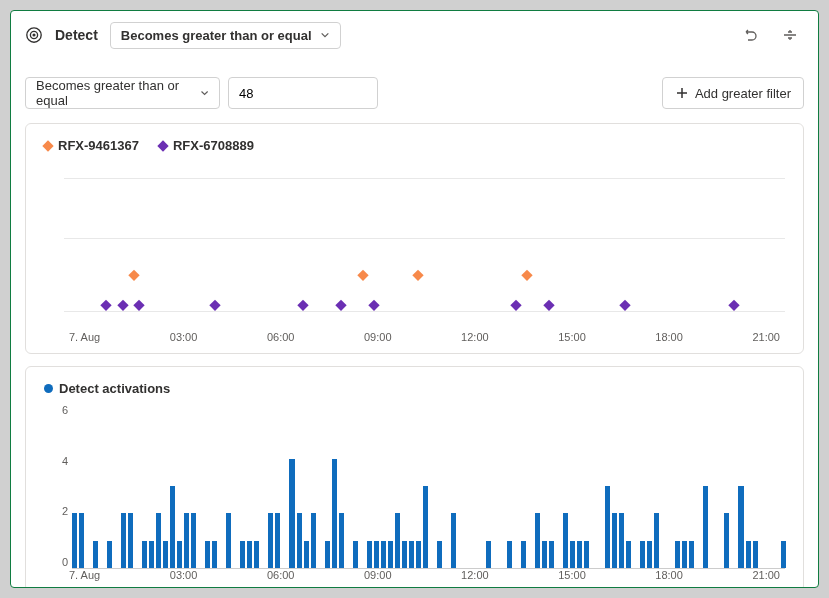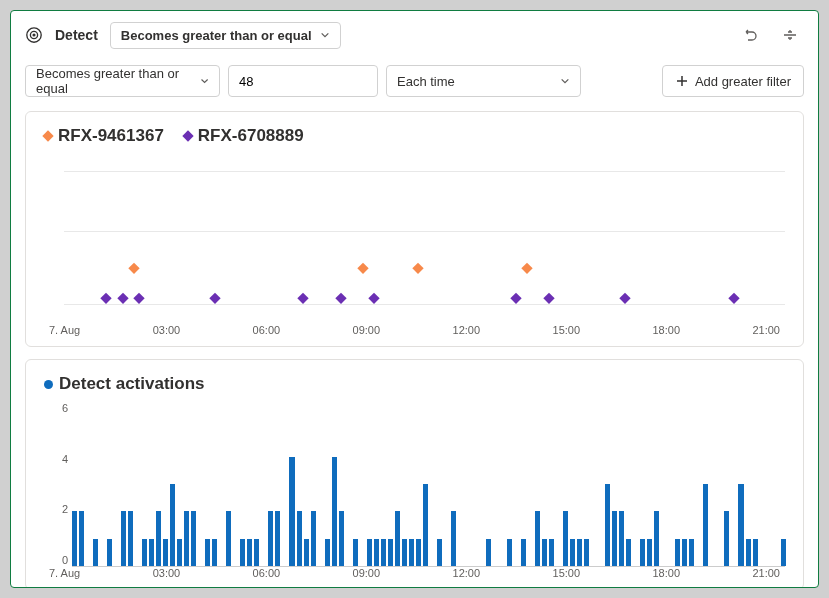--- a/index.html
+++ b/index.html
@@ -16,21 +16,21 @@
   background: #fff;
   border: 1px solid #107c41;
   border-radius: 4px;
   padding: 10px 14px;
   overflow: hidden;
 }
 .header-row {
   display: flex;
   align-items: center;
   gap: 12px;
-  margin-bottom: 16px;
+  margin-bottom: 28px;
 }
 .target-icon {
   width: 18px; height: 18px;
   display: flex; align-items: center; justify-content: center;
 }
 .title { font-weight: 600; font-size: 14px; }
 .pill-select {
   border: 1px solid #d1d1d1;
   border-radius: 4px;
   padding: 5px 10px;
@@ -78,21 +78,21 @@
   background: #fff;
   cursor: pointer;
   height: 32px;
 }
 .chart-card {
   border: 1px solid #e1dfdd;
   border-radius: 6px;
   padding: 14px 18px 10px 18px;
   margin-bottom: 12px;
 }
-.legend { display: flex; gap: 20px; margin-bottom: 8px; font-weight: 600; font-size: 17px; }
+.legend { display: flex; gap: 20px; margin-bottom: 8px; font-weight: 600; font-size: 13px; }
 .legend-item { display: flex; align-items: center; gap: 6px; }
 .diamond {
   width: 8px; height: 8px;
   transform: rotate(45deg);
 }
 .diamond.orange { background: #f7894a; }
 .diamond.purple { background: #6b2fb3; }
 .circle-mark { width: 9px; height: 9px; border-radius: 50%; background: #0f6cbd; }
 .scatter-chart {
   position: relative;
@@ -109,20 +109,21 @@
   width: 8px; height: 8px;
   transform: rotate(45deg) translate(-50%, -50%);
 }
 .sp-orange { background: #f7894a; }
 .sp-purple { background: #6b2fb3; }
 .x-axis {
   display: flex;
   justify-content: space-between;
   font-size: 11px;
   color: #605e5c;
+  margin-left: 20px;
   padding: 0 5px;
 }
 .bar-chart {
   position: relative;
   height: 165px;
   display: flex;
   align-items: flex-end;
   gap: 2px;
   margin-left: 28px;
   border-bottom: 1px solid #ccc;
@@ -184,26 +185,20 @@
 
   <div class="filter-row">
     <div class="select-box cond-select">
       <span>Becomes greater than or equal</span>
       <svg class="chevron" viewBox="0 0 12 12">
           <path d="M2 4l4 4 4-4" fill="none" stroke="#605e5c" stroke-width="1.5"></path>
         </svg>
     </div>
     <div class="input-box num-input">
       <input type="text" value="48" style="">
-    </div>
-    <div class="select-box freq-select">
-      <span>Each time</span>
-      <svg class="chevron" viewBox="0 0 12 12">
-          <path d="M2 4l4 4 4-4" fill="none" stroke="#605e5c" stroke-width="1.5"></path>
-        </svg>
     </div>
     <div class="spacer"></div>
     <div class="add-btn">
       <svg width="14" height="14" viewBox="0 0 14 14">
           <path d="M7 2v10M2 7h10" stroke="#323130" stroke-width="1.5"></path>
         </svg>
       <span>Add greater filter</span>
     </div>
   </div>
 

